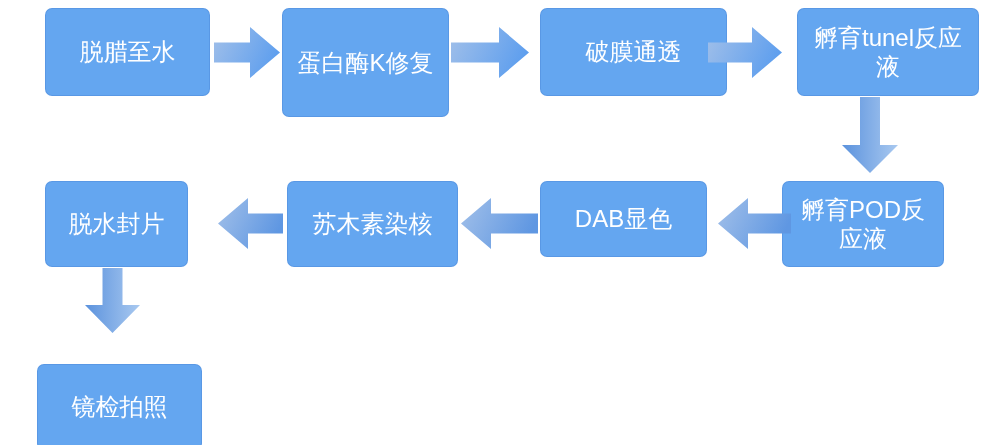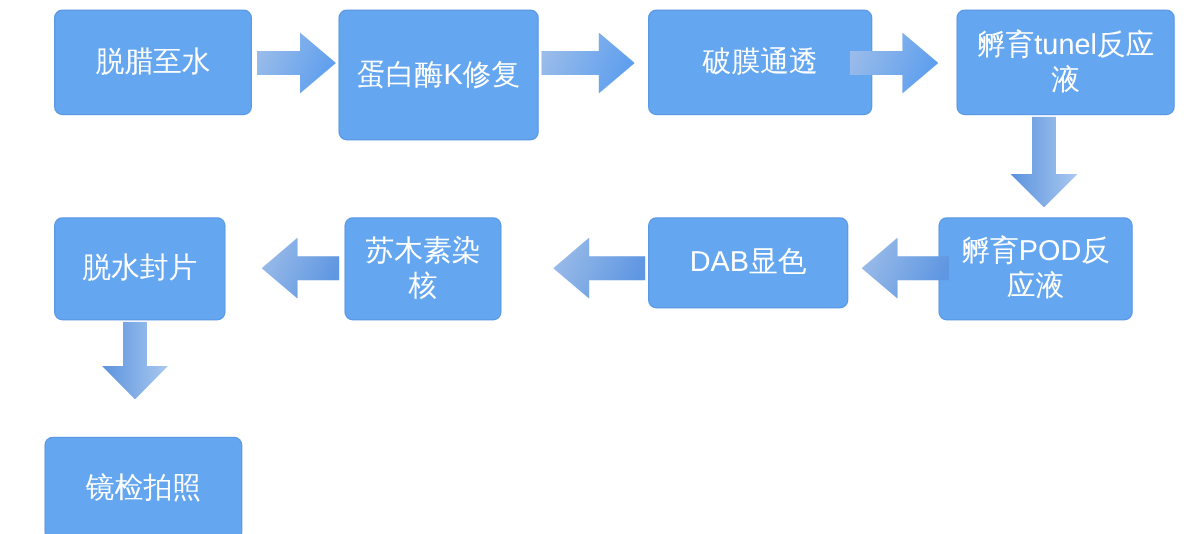--- a/index.html
+++ b/index.html
@@ -35,21 +35,21 @@
     background:linear-gradient(90deg,#5b92dd 0%,#a9c9f0 100%);
     clip-path:polygon(calc(50% - 10px) 0,calc(50% + 10px) 0,calc(50% + 10px) calc(100% - 28px),100% calc(100% - 28px),50% 100%,0 calc(100% - 28px),calc(50% - 10px) calc(100% - 28px));
   }
   
   .n1{left:45px;top:8px;width:165px;height:88px;}
   .n2{left:282px;top:8px;width:167px;height:109px;}
   .n3{left:540px;top:8px;width:187px;height:88px;}
   .n4{left:797px;top:8px;width:182px;height:88px;}
   .n5{left:782px;top:181px;width:162px;height:86px;}
   .n6{left:540px;top:181px;width:167px;height:76px;}
-  .n7{left:287px;top:181px;width:131px;height:86px;}
+  .n7{left:287px;top:181px;width:171px;height:86px;}
   .n8{left:45px;top:181px;width:143px;height:86px;}
   .n9{left:37px;top:364px;width:165px;height:86px;}
   
   .a1{left:214px;top:27px;width:66px;height:51px;}
   .a2{left:451px;top:27px;width:78px;height:51px;}
   .a3{left:708px;top:27px;width:74px;height:51px;}
   .a4{left:842px;top:97px;width:56px;height:76px;}
   .a5{left:718px;top:198px;width:73px;height:51px;}
   .a6{left:461px;top:198px;width:77px;height:51px;}
   .a7{left:218px;top:198px;width:65px;height:51px;}

